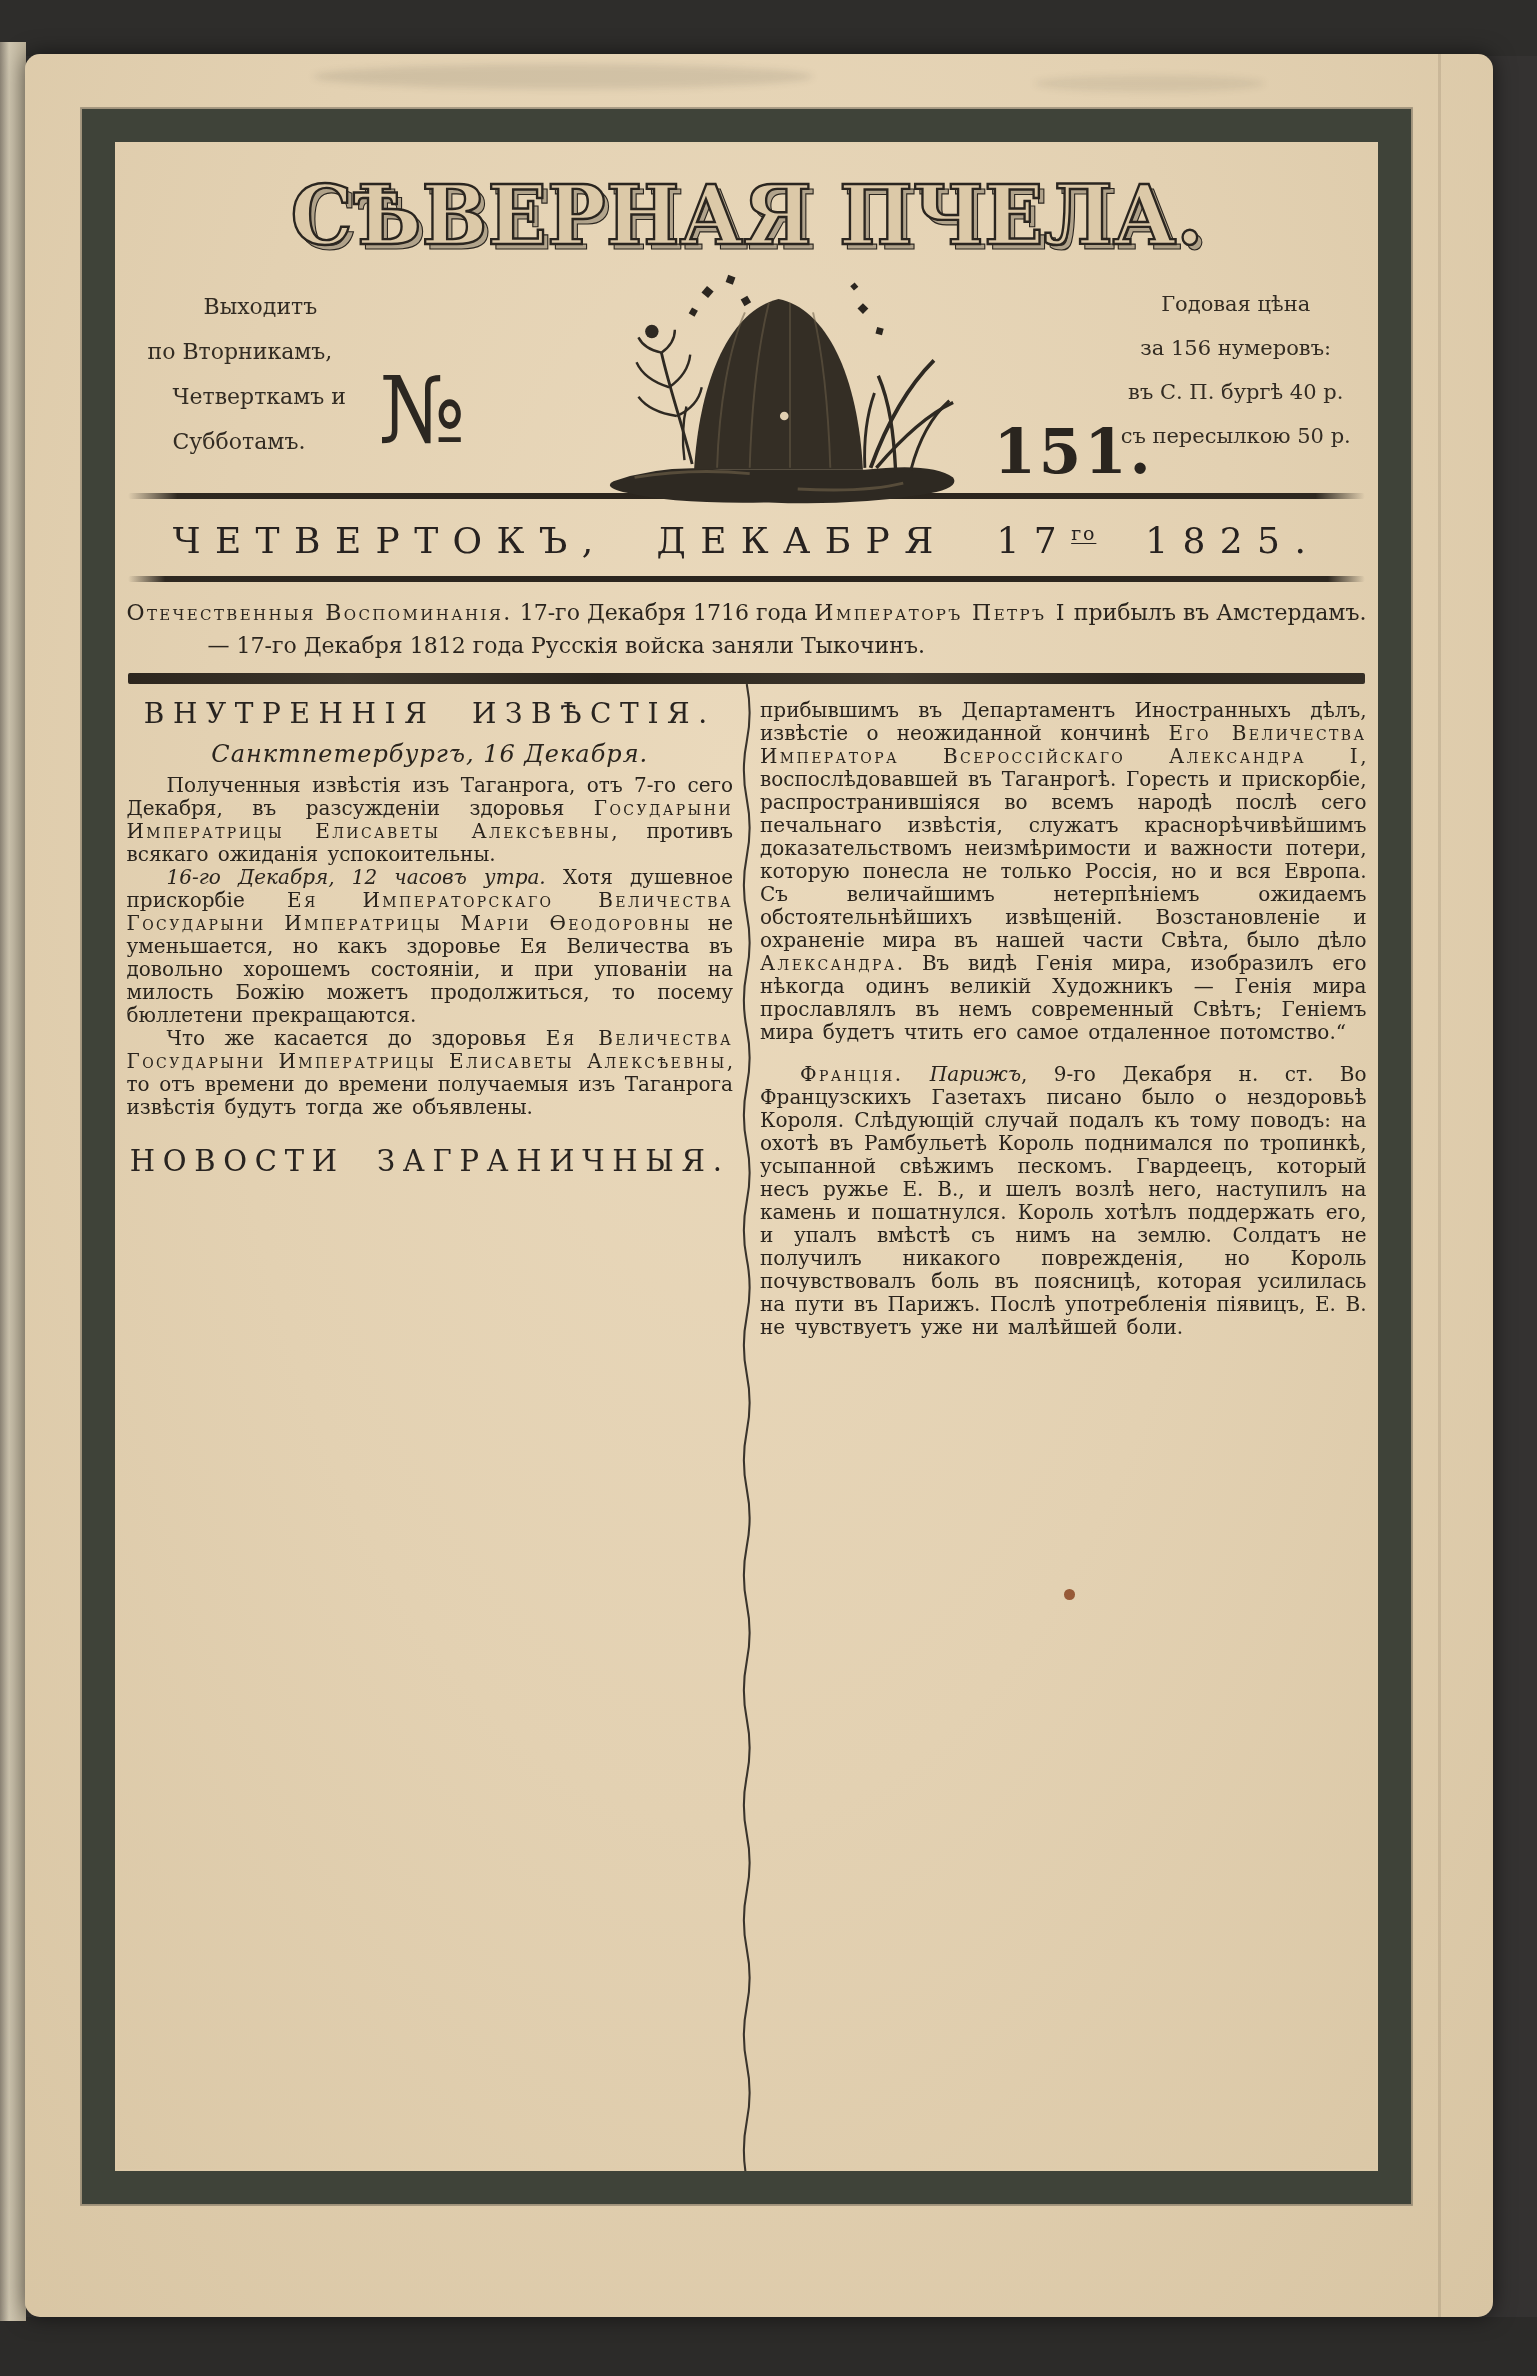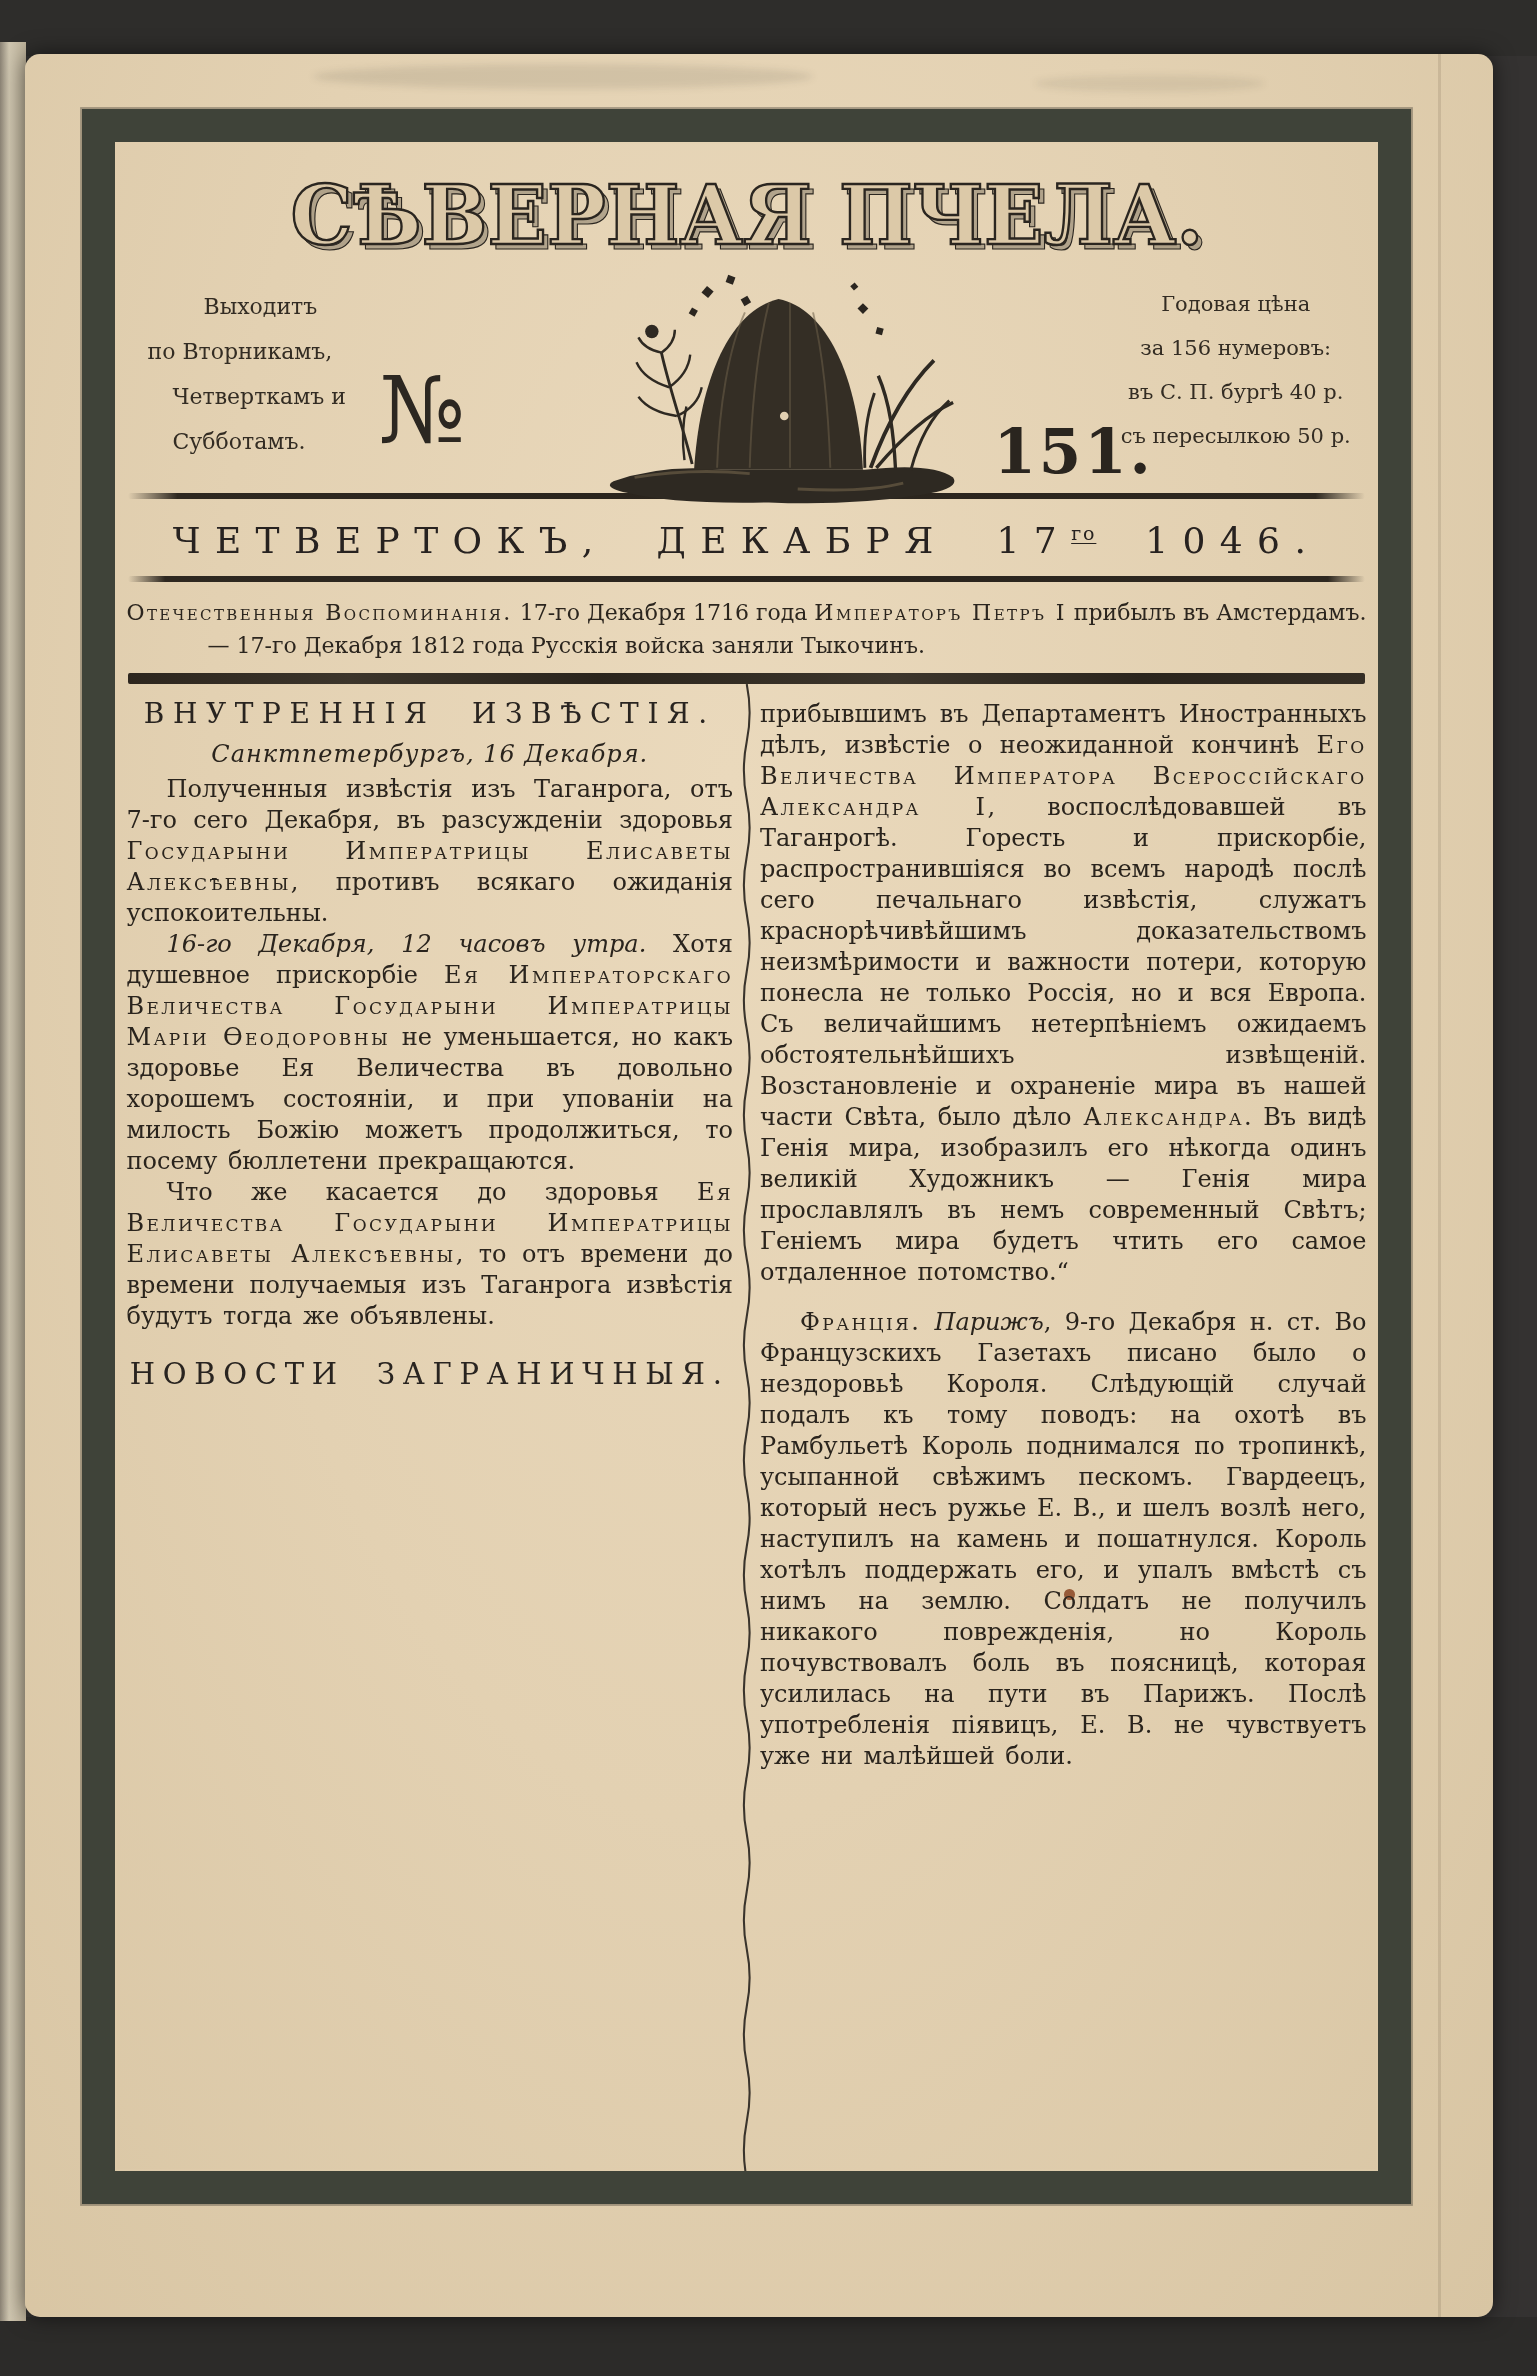--- a/index.html
+++ b/index.html
@@ -81,21 +81,21 @@
   .cols { display:grid; grid-template-columns:1fr 27px 1fr; }
   .sec-a { min-height:892px; }
   .col { min-width:0; }
   .divider { justify-self:center; width:11.5px; }
   .divider svg { width:11.5px; height:100%; display:block; }
   h2 { font-weight:400; text-align:center; color:#292420; margin:0; }
   .h-domestic { font-size:28px; letter-spacing:8.6px; word-spacing:19px; margin-top:13.4px; }
   .h-dateline { font-style:italic; font-size:24px; letter-spacing:1px; text-align:center;
     margin:9.6px 0 5.8px 0; }
   .h-foreign { font-size:29px; letter-spacing:7.7px; word-spacing:15.4px; margin:25px 0 9.6px 0; }
-  .para { font-size:24px; line-height:31px; text-align:justify; margin:0;
+  .para { font-size:20px; line-height:23px; text-align:justify; margin:0;
     text-indent:40px; word-spacing:2.9px; color:#2a241d; }
   .para.no-indent { text-indent:0; }
   .para.gap-top { margin-top:19px; }
 </style>
 </head>
 <body>
 
 <div class="backdrop-top"></div>
 <div class="backdrop-bottom"></div>
 <div class="edge-left"></div>
@@ -171,21 +171,21 @@
         <div class="price">
           <div>Годовая цѣна</div>
           <div>за 156 нумеровъ:</div>
           <div>въ С. П. бургѣ 40 р.</div>
           <div>съ пересылкою 50 р.</div>
         </div>
       </div>
 
       <div class="rule rule-a"></div>
 
-      <div class="date-line"><span>ЧЕТВЕРТОКЪ, ДЕКАБРЯ 17</span><sup>го</sup>&nbsp;<span>1046.</span></div>
+      <div class="date-line"><span>ЧЕТВЕРТОКЪ, ДЕКАБРЯ 17</span><sup>го</sup>&nbsp;<span>1825.</span></div>
 
       <div class="rule rule-b"></div>
 
       <p class="memorial"><span class="sc">Отечественныя Воспоминанія.</span><span> 17-го Декабря 1716 года </span><span class="sc">Императоръ Петръ I</span><span> прибылъ въ Амстердамъ. — 17-го Декабря 1812 года Русскія войска заняли Тыкочинъ.</span></p>
 
       <div class="rule rule-heavy"></div>
 
       <div class="cols sec-a">
         <div class="col">
           <h2 class="h-domestic">ВНУТРЕННІЯ ИЗВѢСТІЯ.</h2>

